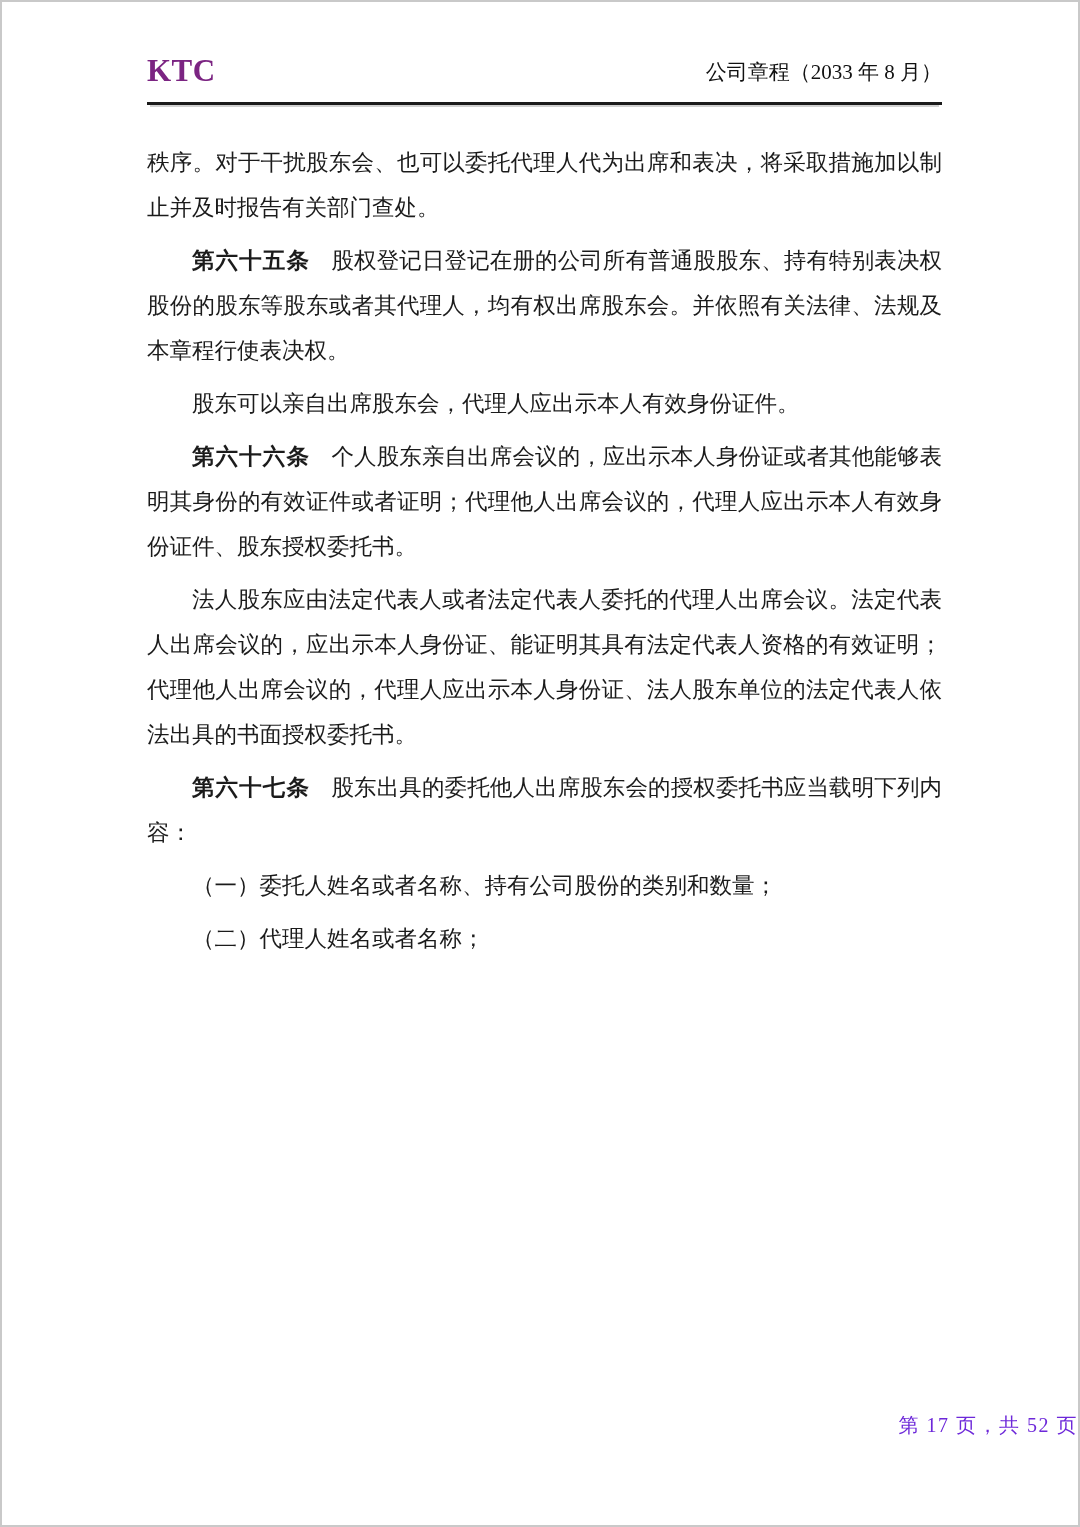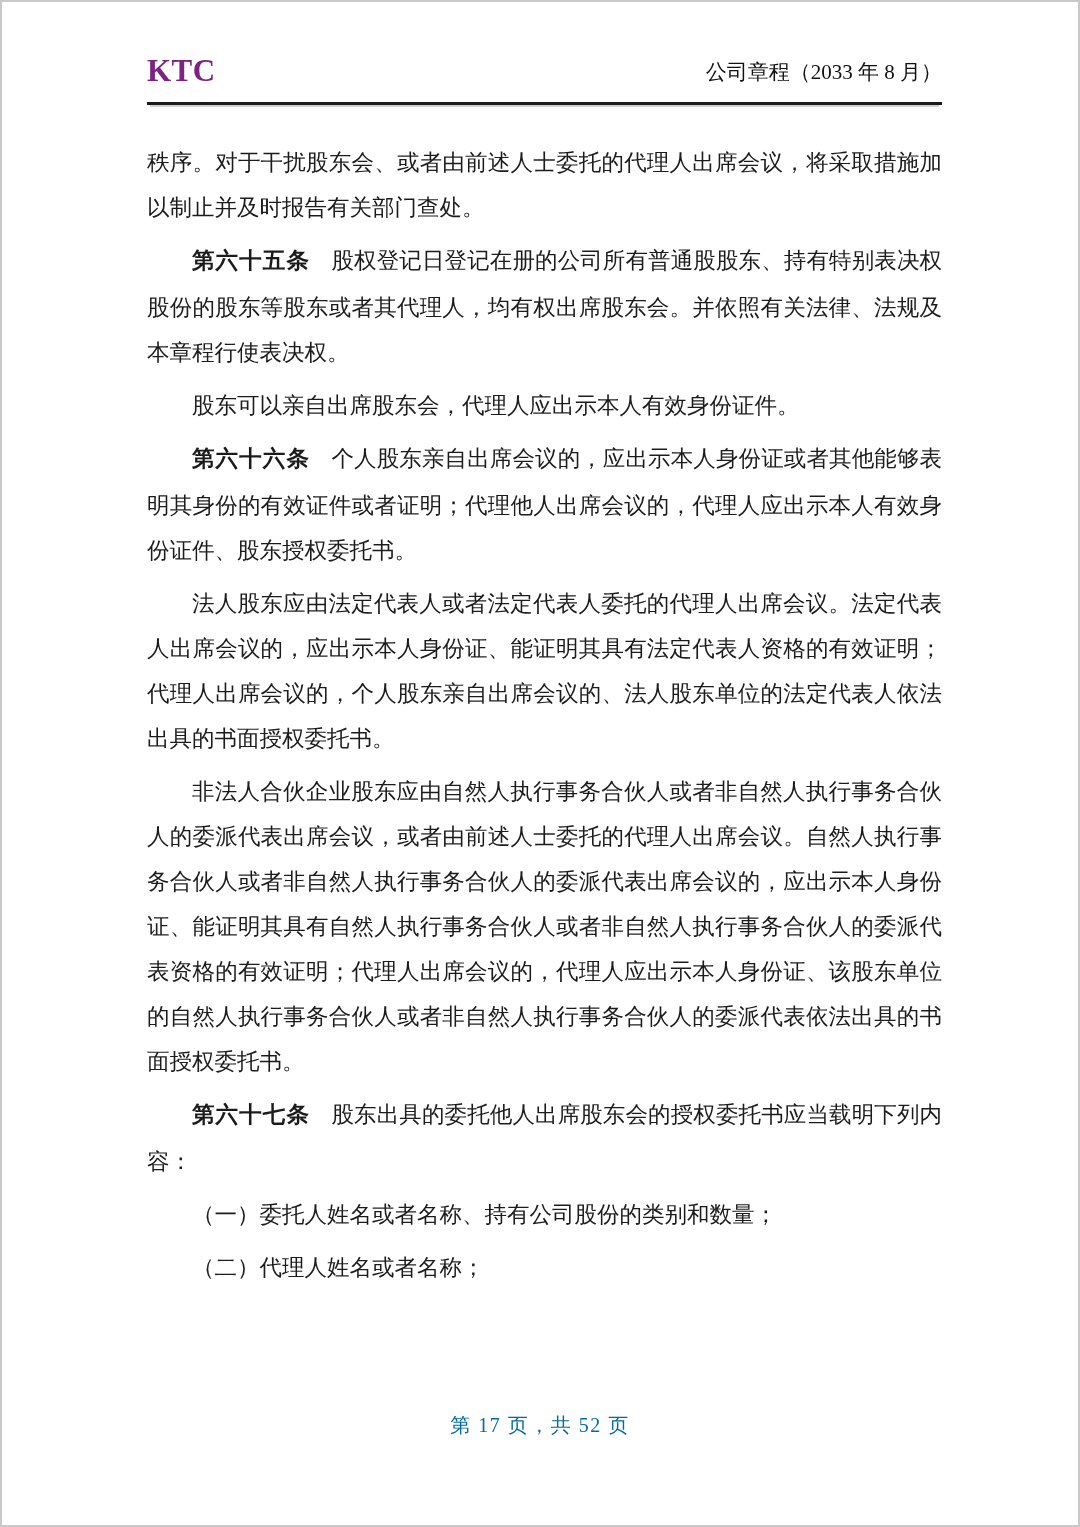--- a/index.html
+++ b/index.html
@@ -60,55 +60,54 @@
     line-height: 45px;
     text-align: justify;
   }
   .content p {
     margin: 0;
     text-indent: 2em;
   }
   .content p + p { margin-top: 8px; }
   .content p.continuation { text-indent: 0; }
   .article-label {
-    font-family: Liberation Mono, monospace;
+    font-family: Liberation Serif, serif;
     font-weight: 700;
     margin-right: 0.95em;
     letter-spacing: 1px;
   }
 
   
   .footer {
     position: absolute;
     left: 0;
     width: 100%;
     top: 1410px;
-    text-align: center;
+    text-align: right;
     font-size: 20px;
     letter-spacing: 1.5px;
-    color: #0369a1;
+    color: #6d28d9;
   }
 </style>
 </head>
 <body>
 
 <div class="page">
 
   <div class="header">
     <span class="logo">KTC</span>
     <span class="doc-title">公司章程（2033 年 8 月）</span>
   </div>
 
   <main class="content">
-      <p class="continuation"><span>秩序。对于干扰股东会、或者由前述人士委托的代理人出席会议，将采取措施加以制止并及时报告有关部门查处。</span></p>
+      <p class="continuation"><span>秩序。对于干扰股东会、也可以委托代理人代为出席和表决，将采取措施加以制止并及时报告有关部门查处。</span></p>
       <p class="article"><span class="article-label">第六十五条</span><span>股权登记日登记在册的公司所有普通股股东、持有特别表决权股份的股东等股东或者其代理人，均有权出席股东会。并依照有关法律、法规及本章程行使表决权。</span></p>
       <p class="body"><span>股东可以亲自出席股东会，代理人应出示本人有效身份证件。</span></p>
       <p class="article"><span class="article-label">第六十六条</span><span>个人股东亲自出席会议的，应出示本人身份证或者其他能够表明其身份的有效证件或者证明；代理他人出席会议的，代理人应出示本人有效身份证件、股东授权委托书。</span></p>
-      <p class="body"><span>法人股东应由法定代表人或者法定代表人委托的代理人出席会议。法定代表人出席会议的，应出示本人身份证、能证明其具有法定代表人资格的有效证明；代理人出席会议的，个人股东亲自出席会议的、法人股东单位的法定代表人依法出具的书面授权委托书。</span></p>
-      <p class="body"><span>非法人合伙企业股东应由自然人执行事务合伙人或者非自然人执行事务合伙人的委派代表出席会议，或者由前述人士委托的代理人出席会议。自然人执行事务合伙人或者非自然人执行事务合伙人的委派代表出席会议的，应出示本人身份证、能证明其具有自然人执行事务合伙人或者非自然人执行事务合伙人的委派代表资格的有效证明；代理人出席会议的，代理人应出示本人身份证、该股东单位的自然人执行事务合伙人或者非自然人执行事务合伙人的委派代表依法出具的书面授权委托书。</span></p>
+      <p class="body"><span>法人股东应由法定代表人或者法定代表人委托的代理人出席会议。法定代表人出席会议的，应出示本人身份证、能证明其具有法定代表人资格的有效证明；代理他人出席会议的，代理人应出示本人身份证、法人股东单位的法定代表人依法出具的书面授权委托书。</span></p>
       <p class="article"><span class="article-label">第六十七条</span><span>股东出具的委托他人出席股东会的授权委托书应当载明下列内容：</span></p>
       <p class="item"><span>（一）委托人姓名或者名称、持有公司股份的类别和数量；</span></p>
       <p class="item"><span>（二）代理人姓名或者名称；</span></p>
     </main>
 
   <div class="footer">
     <span>第 17 页，共 52 页</span>
   </div>
 
 </div>

